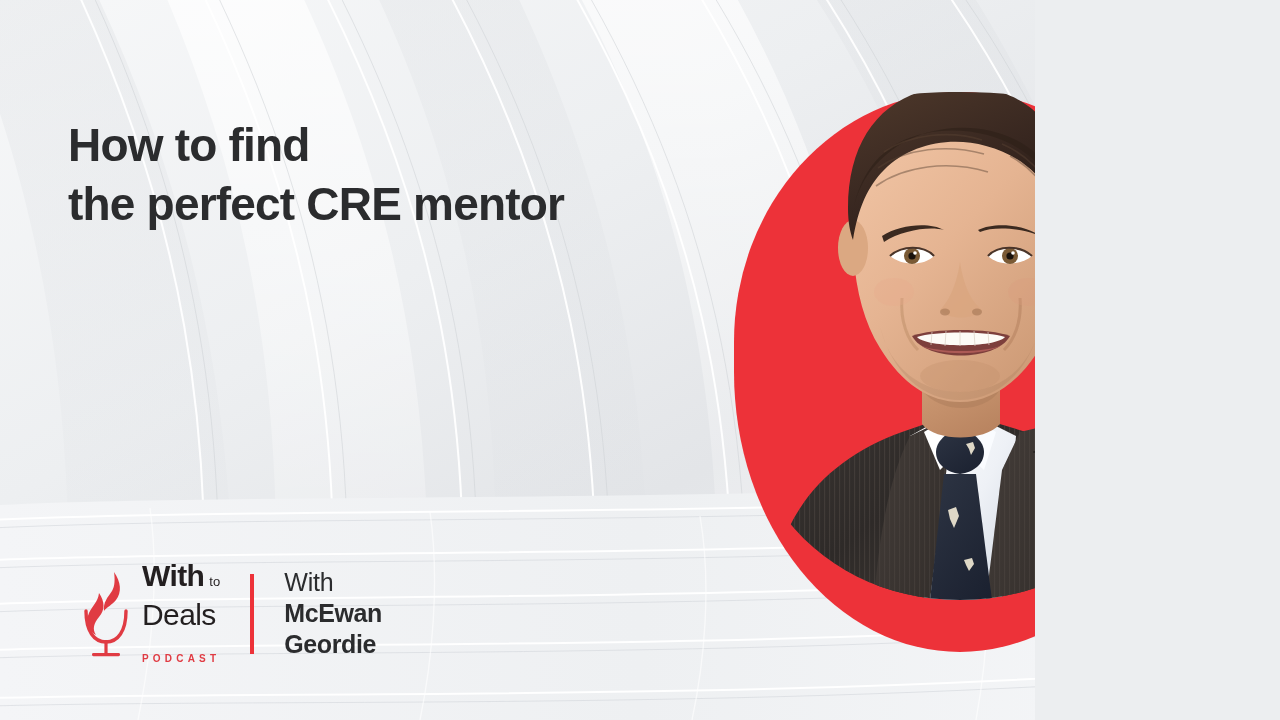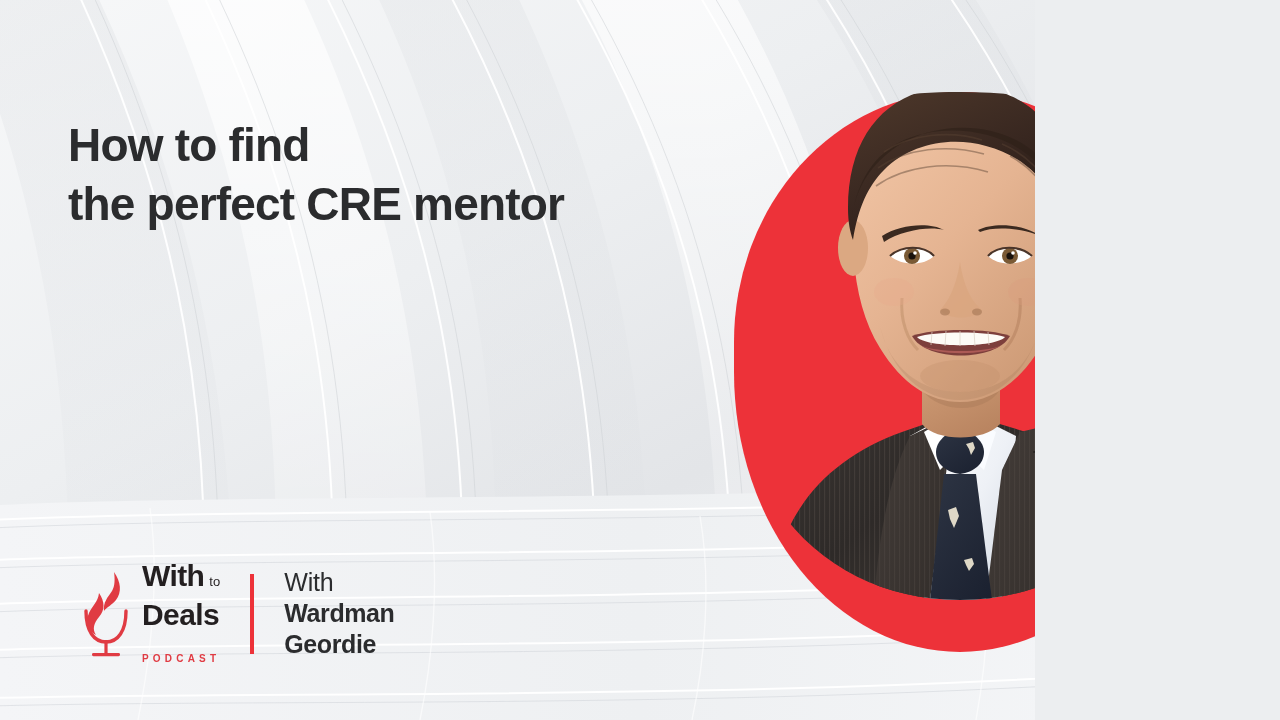--- a/index.html
+++ b/index.html
@@ -77,21 +77,21 @@
   .wm-row1 { display:flex; align-items:baseline; }
   .wm-data {
     font-size:30px; font-weight:700; color:#231f20;
     letter-spacing:-0.6px; line-height:32px;
   }
   .wm-to {
     font-size:13px; font-weight:400; color:#231f20;
     margin-left:5px; line-height:32px;
   }
   .wm-deals {
-    font-size:30px; font-weight:700; color:#231f20;
+    font-size:30px; font-weight:400; color:#231f20;
     letter-spacing:-0.6px; line-height:33px;
   }
   .wm-podcast {
     font-size:10px; font-weight:700; color:#e03b43;
     letter-spacing:4.2px; line-height:16px; margin-top:20px;
   }
   .logo-divider {
     width:4px; height:80px; background:#ed3239;
     margin-left:30px; margin-right:30px; flex:none;
   }
@@ -400,18 +400,18 @@
         <span class="wm-to">to</span>
       </div>
       <div class="wm-deals">Deals</div>
       <div class="wm-podcast">PODCAST</div>
     </div>
 
     <div class="logo-divider"></div>
 
     <div class="host-block">
       <div class="host-with">With</div>
-      <div class="host-name">Wardman</div>
+      <div class="host-name">McEwan</div>
       <div class="host-name">Geordie</div>
     </div>
   </div>
 
 </div>
 
 </body></html>

